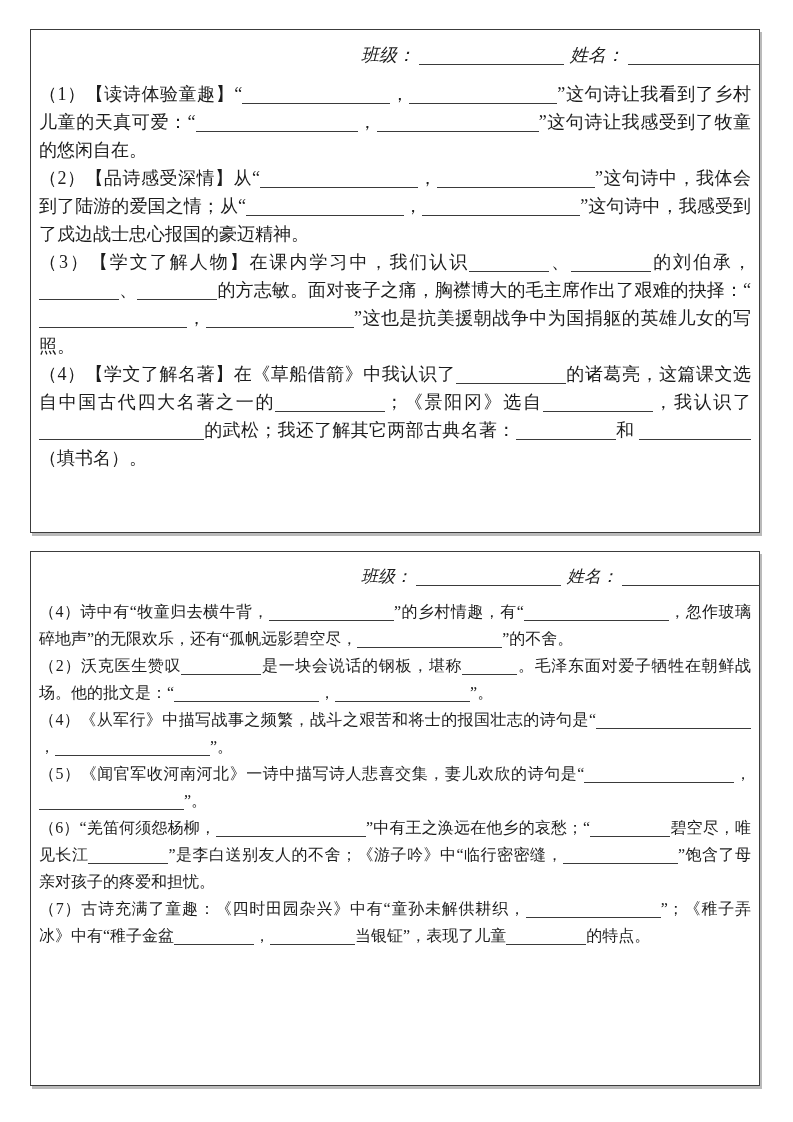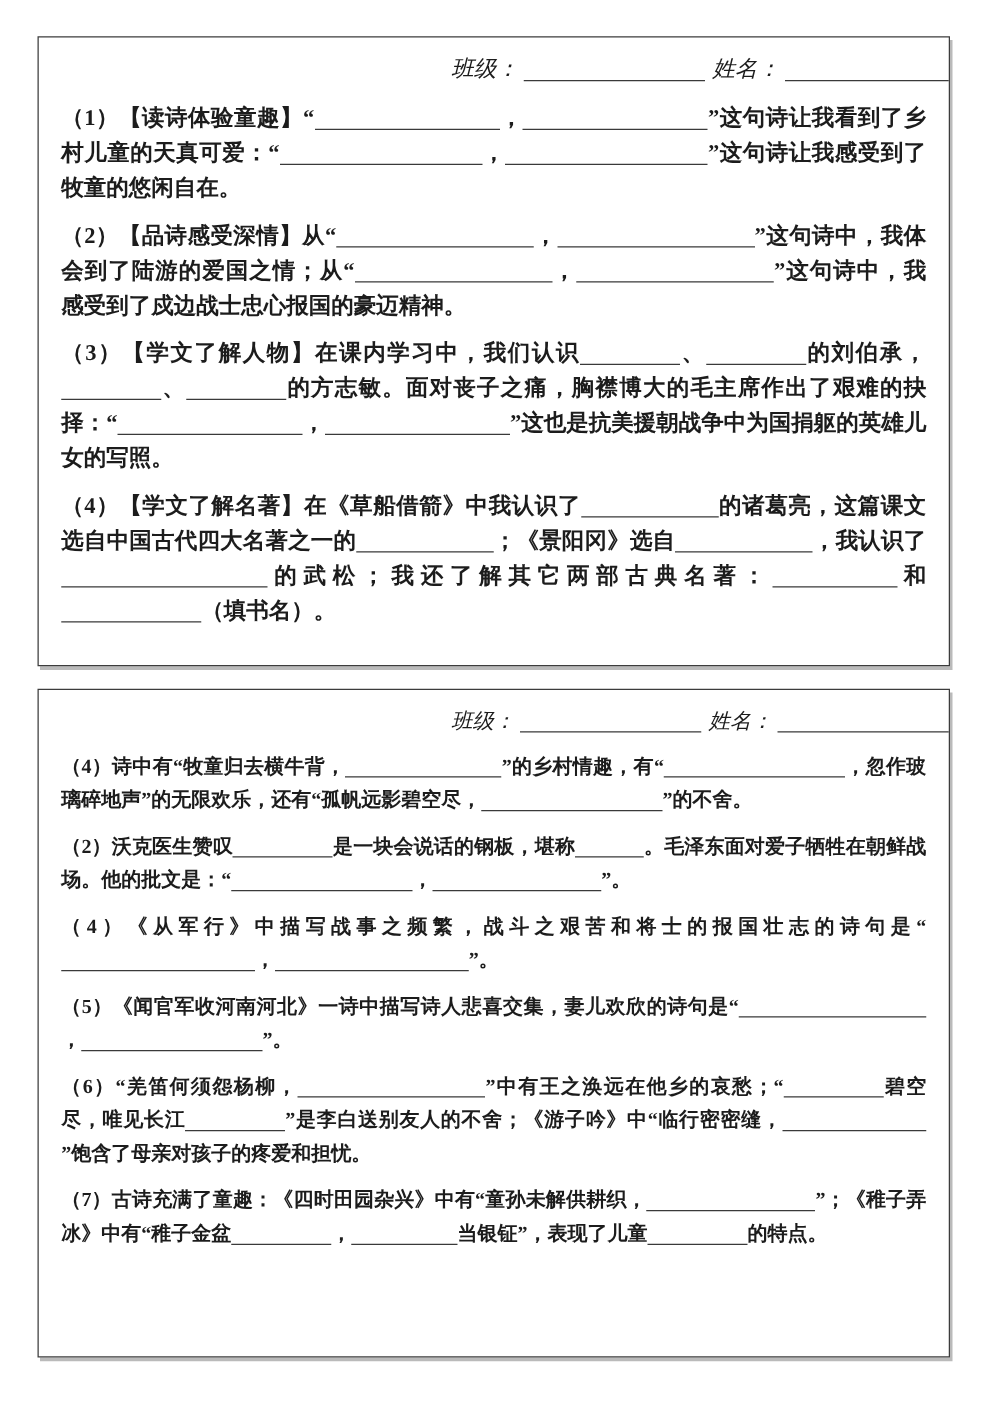--- a/index.html
+++ b/index.html
@@ -61,21 +61,21 @@
     margin-left: 4px;
   }
   .uline--class { width: 145px; margin-right: 6px; }
   .uline--name  { width: 140px; }
 
   .questions {
     margin-top: 12px;
     text-align: justify;
   }
   .card--day2 .questions { margin-top: 8px; }
-  .q { margin: 10px; font-weight: bold; }
+  .q { margin: 0; }
   .card--day1 .q { font-size: 18px; line-height: 28px; }
   .card--day2 .q { font-size: 16px; line-height: 27px; }
 
   .blank {
     display: inline-block;
     height: 1em;
     border-bottom: 1.4px solid #3a3a3a;
     vertical-align: -4px;
   }
 </style>

